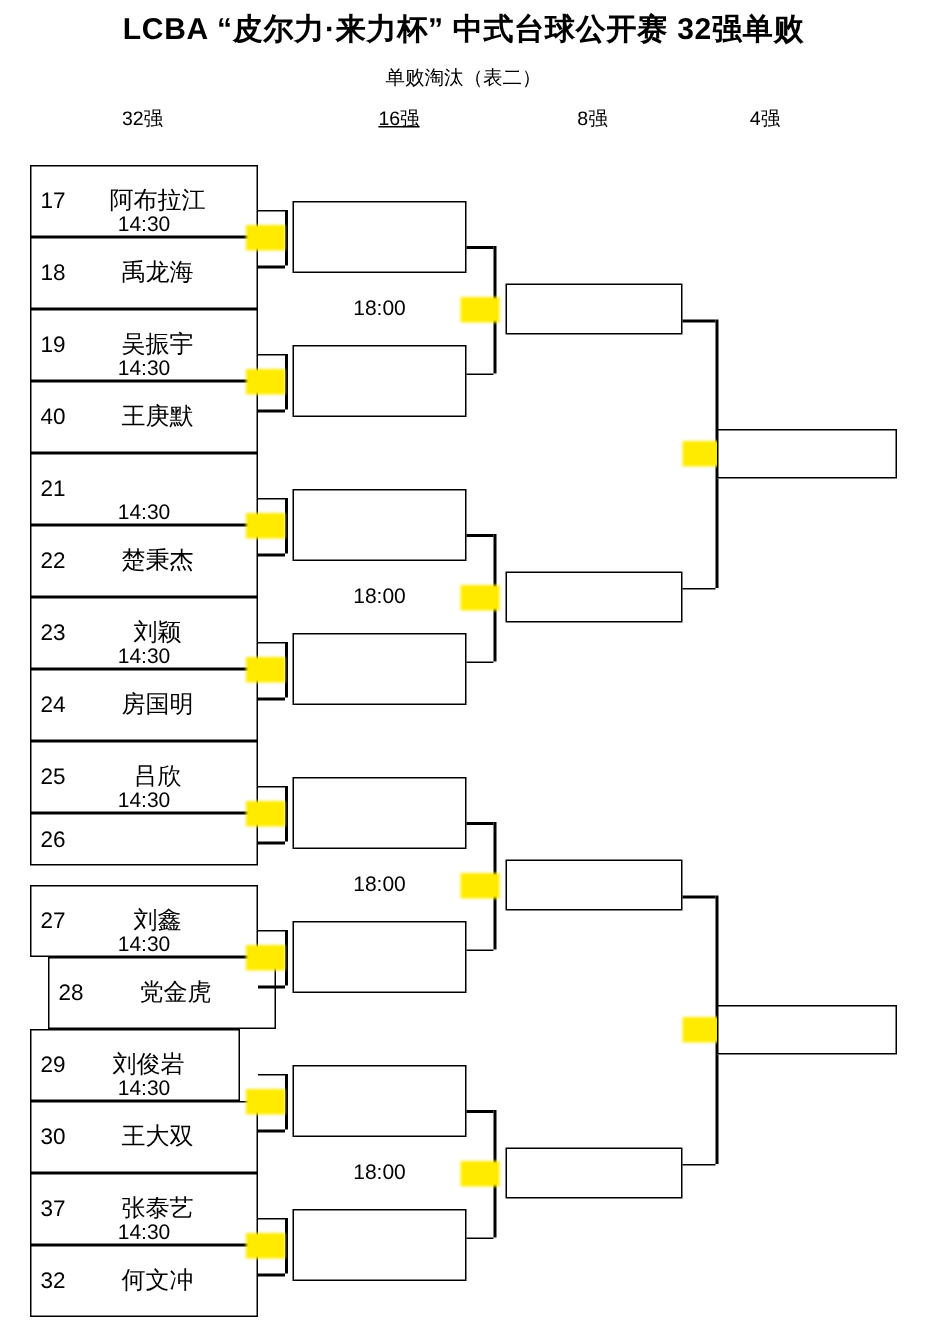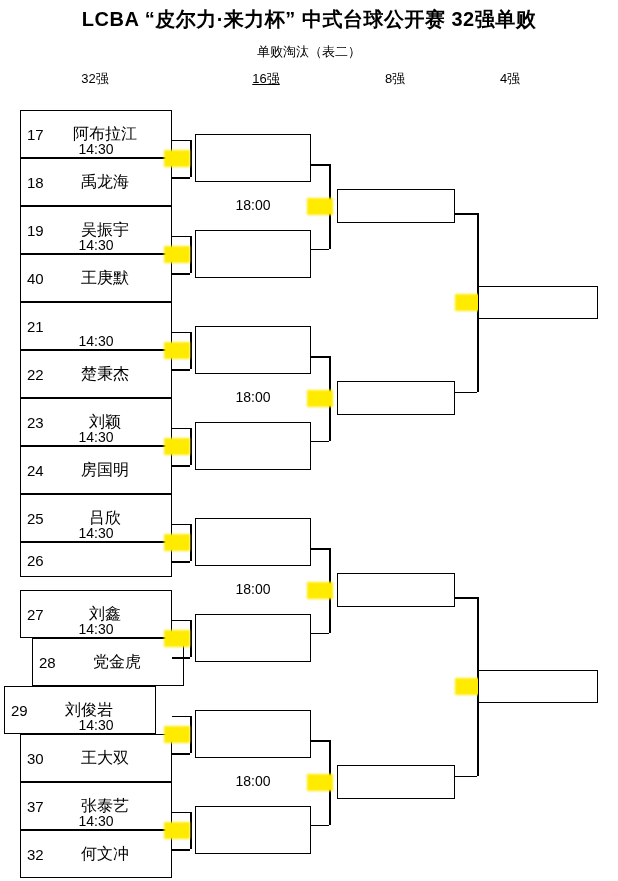--- a/index.html
+++ b/index.html
@@ -100,21 +100,21 @@
       <span class="num">26</span>
     </div>
     <div class="seedbox" style="left: 20px; top: 590px; width: 152px; height: 48px;">
       <span class="num">27</span>
       <span class="nm">刘鑫</span>
     </div>
     <div class="seedbox" style="left: 20px; top: 638px; width: 152px; height: 48px; margin-left: 12px;">
       <span class="num">28</span>
       <span class="nm">党金虎</span>
     </div>
-    <div class="seedbox" style="left: 4px; top: 686px; width: 152px; height: 48px;">
+    <div class="seedbox" style="left: 20px; top: 686px; width: 140px; height: 48px;">
       <span class="num">29</span>
       <span class="nm">刘俊岩</span>
     </div>
     <div class="seedbox" style="left: 20px; top: 734px; width: 152px; height: 48px;">
       <span class="num">30</span>
       <span class="nm">王大双</span>
     </div>
     <div class="seedbox" style="left: 20px; top: 782px; width: 152px; height: 48px;">
       <span class="num">37</span>
       <span class="nm">张泰艺</span>

